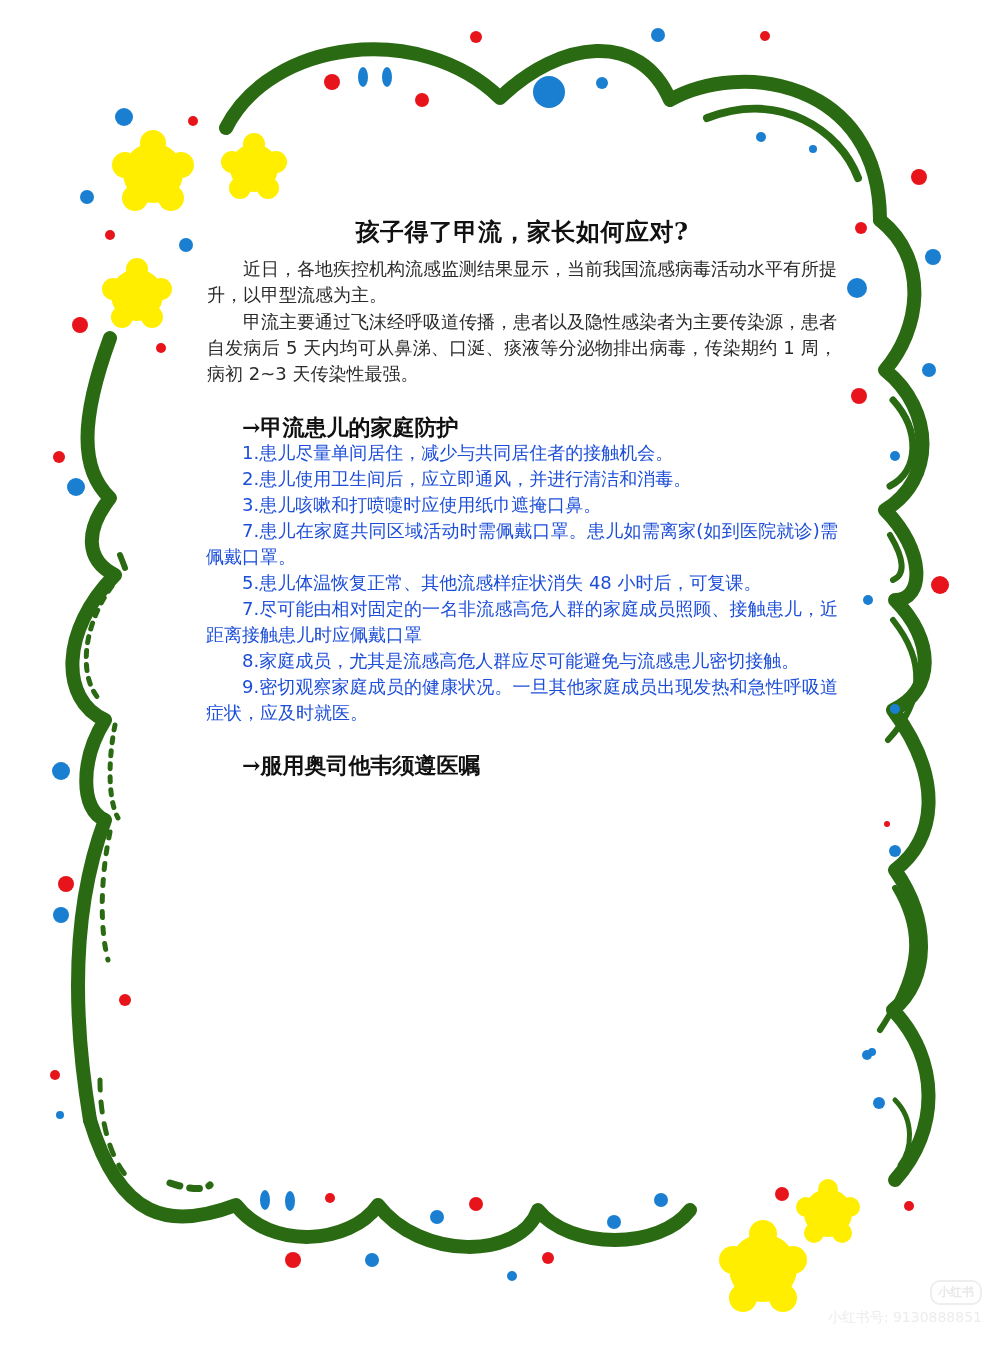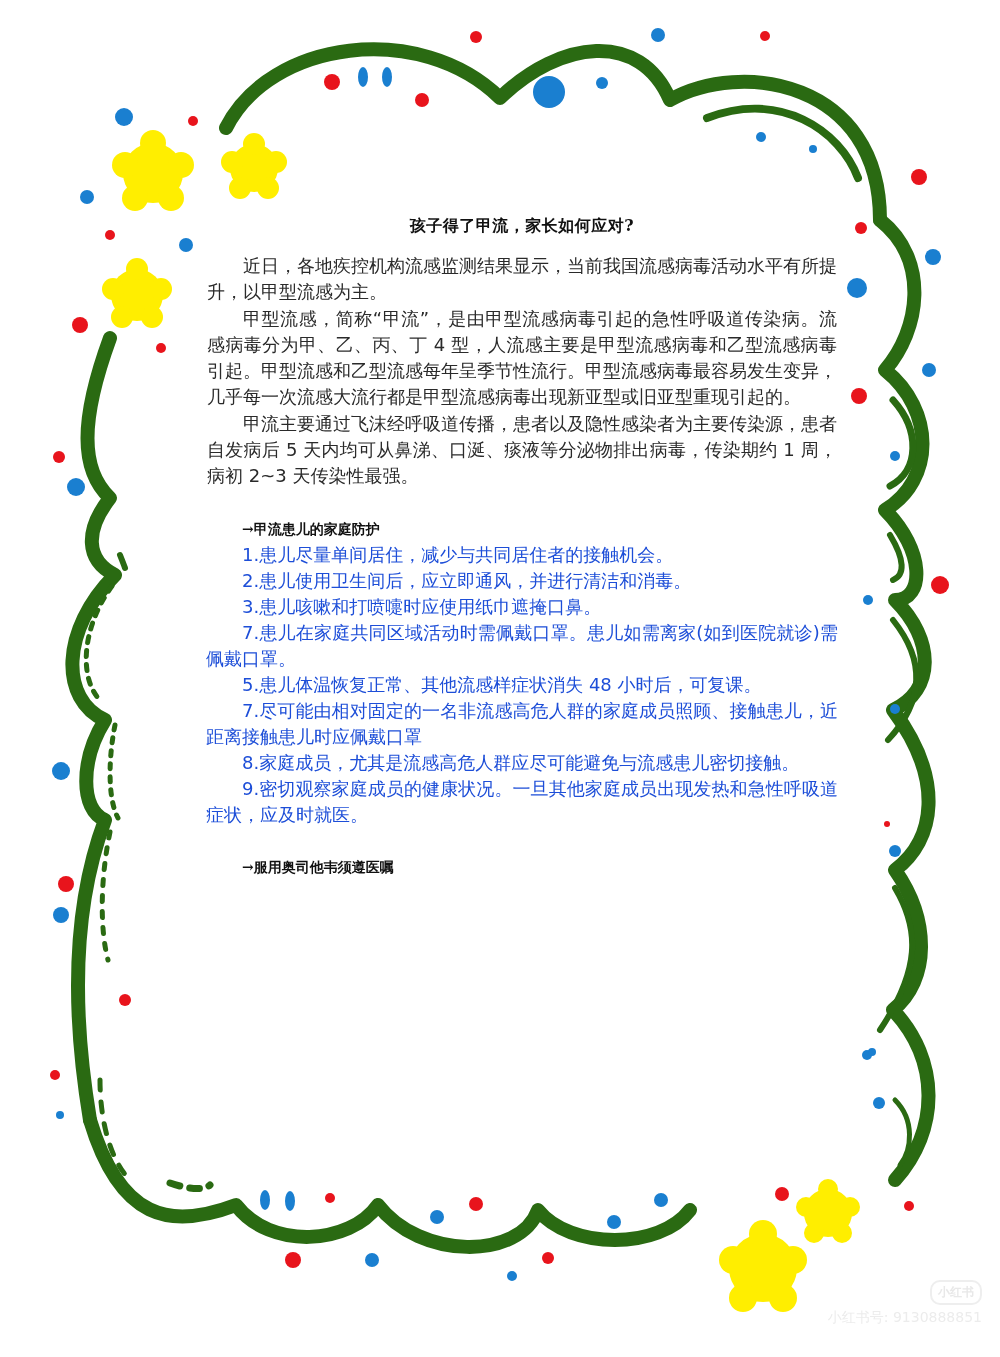--- a/index.html
+++ b/index.html
@@ -4,31 +4,31 @@
 <style>
   html, body { margin: 0; padding: 0; background: #ffffff; }
   body { width: 1000px; height: 1357px; position: relative; overflow: hidden; }
   #frame { position: absolute; left: 0; top: 0; width: 1000px; height: 1357px; }
   .page {
     position: absolute; left: 206px; top: 216px; width: 632px;
     font-family: "DejaVu Serif", "Liberation Serif", serif;
     color: #222;
   }
   .title {
-    text-align: center; font-size: 16px; font-weight: bold; color: #111;
-    margin: 0 0 16px 0; letter-spacing: 0.5px;
+    text-align: center; font-size: 24px; font-weight: bold; color: #111;
+    margin: 0 0 8px 0; letter-spacing: 0.5px;
     font-family: "DejaVu Serif", "Liberation Serif", serif;
   }
   .para {
     font-size: 18px; line-height: 26px; margin: 1px; text-indent: 2em;
     font-family: "DejaVu Sans", "Liberation Sans", sans-serif;
     text-align: justify; color: #2a2a2a;
   }
   .section-title {
-    font-size: 14px; line-height: 26px; font-weight: bold; color: #111;
+    font-size: 22px; line-height: 26px; font-weight: bold; color: #111;
     margin: 0; padding-left: 36px;
     font-family: "DejaVu Serif", "Liberation Serif", serif;
   }
   .gap { height: 26px; }
   .list-item {
     font-size: 18px; line-height: 26px; margin: 0; text-indent: 2em;
     font-family: "DejaVu Sans", "Liberation Sans", sans-serif;
     text-align: justify; color: #1d4ed8;
   }
   .watermark {
@@ -170,21 +170,20 @@
       <circle cx="661" cy="1200" r="7"></circle>
     <circle cx="372" cy="1260" r="7"></circle>
       <circle cx="512" cy="1276" r="5"></circle>
   </g>
 </svg>
 
 <main class="page">
   <h1 class="title">孩子得了甲流，家长如何应对?</h1>
 
   <p class="para">近日，各地疾控机构流感监测结果显示，当前我国流感病毒活动水平有所提升，以甲型流感为主。</p>
-  <p class="para">甲型流感，简称“甲流”，是由甲型流感病毒引起的急性呼吸道传染病。流感病毒分为甲、乙、丙、丁 4 型，人流感主要是甲型流感病毒和乙型流感病毒引起。甲型流感和乙型流感每年呈季节性流行。甲型流感病毒最容易发生变异，几乎每一次流感大流行都是甲型流感病毒出现新亚型或旧亚型重现引起的。</p>
   <p class="para">甲流主要通过飞沫经呼吸道传播，患者以及隐性感染者为主要传染源，患者自发病后 5 天内均可从鼻涕、口涎、痰液等分泌物排出病毒，传染期约 1 周，病初 2~3 天传染性最强。</p>
 
   <div class="gap"></div>
 
   <h2 class="section-title">→甲流患儿的家庭防护</h2>
   <p class="list-item">1.患儿尽量单间居住，减少与共同居住者的接触机会。</p>
   <p class="list-item">2.患儿使用卫生间后，应立即通风，并进行清洁和消毒。</p>
   <p class="list-item">3.患儿咳嗽和打喷嚏时应使用纸巾遮掩口鼻。</p>
   <p class="list-item">7.患儿在家庭共同区域活动时需佩戴口罩。患儿如需离家(如到医院就诊)需佩戴口罩。</p>
   <p class="list-item">5.患儿体温恢复正常、其他流感样症状消失 48 小时后，可复课。</p>

